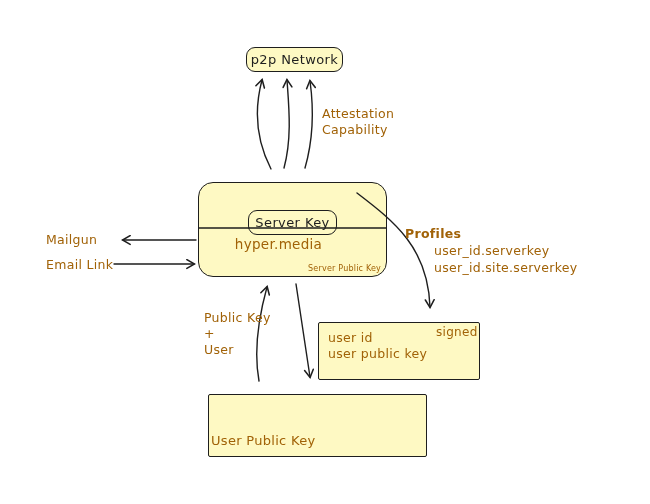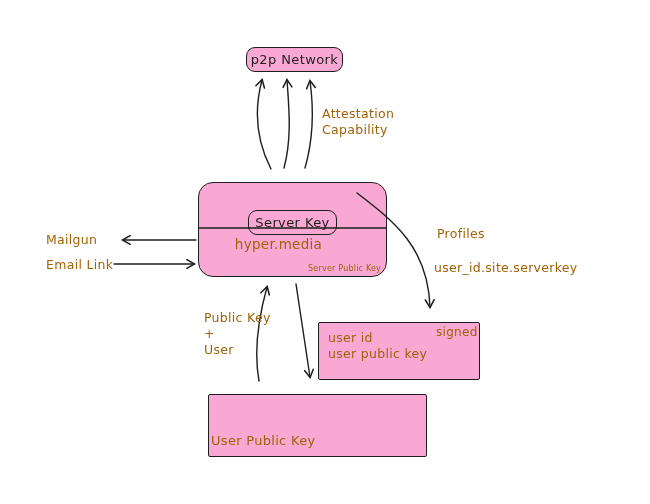--- a/index.html
+++ b/index.html
@@ -11,21 +11,21 @@
     position: relative;
     width: 650px;
     height: 504px;
     background: #ffffff;
     overflow: hidden;
     color: #1e1e1e;
   }
   .box {
     position: absolute;
     border: 1.6px solid #1e1e1e;
-    background: #f9a8d4;
+    background: #fef9c3;
     box-sizing: border-box;
     z-index: 1;
   }
   .rounded-lg { border-radius: 15px; }
   .rounded-sm { border-radius: 9px; }
   .rect { border-radius: 2px; }
   .lbl {
     position: absolute;
     z-index: 4;
     font-size: 12.5px;
@@ -107,21 +107,22 @@
   <div class="lbl tiny right" style="left:198px; top:264px; width:183px;">Server Public Key</div>
 
   <div class="lbl" style="left:46px; top:232px;">Mailgun</div>
   <div class="lbl" style="left:46px; top:257px;">Email Link</div>
 
   <div class="lbl" style="left:322px; top:106px;">
     <div>Attestation</div>
     <div>Capability</div>
   </div>
 
-  <div class="lbl" style="left:437px; top:226px;">Profiles</div>
+  <div class="lbl" style="left:405px; top:226px;font-weight:bold;">Profiles</div>
+  <div class="lbl" style="left:434px; top:243px;">user_id.serverkey</div>
   <div class="lbl" style="left:434px; top:260px;">user_id.site.serverkey</div>
 
   <div class="lbl" style="left:204px; top:310px;">
     <div>Public Key</div>
     <div>+</div>
     <div>User</div>
   </div>
 
   <div class="lbl" style="left:436px; top:324px; font-size:12px;">signed</div>
   <div class="lbl" style="left:328px; top:330px;">user id</div>

